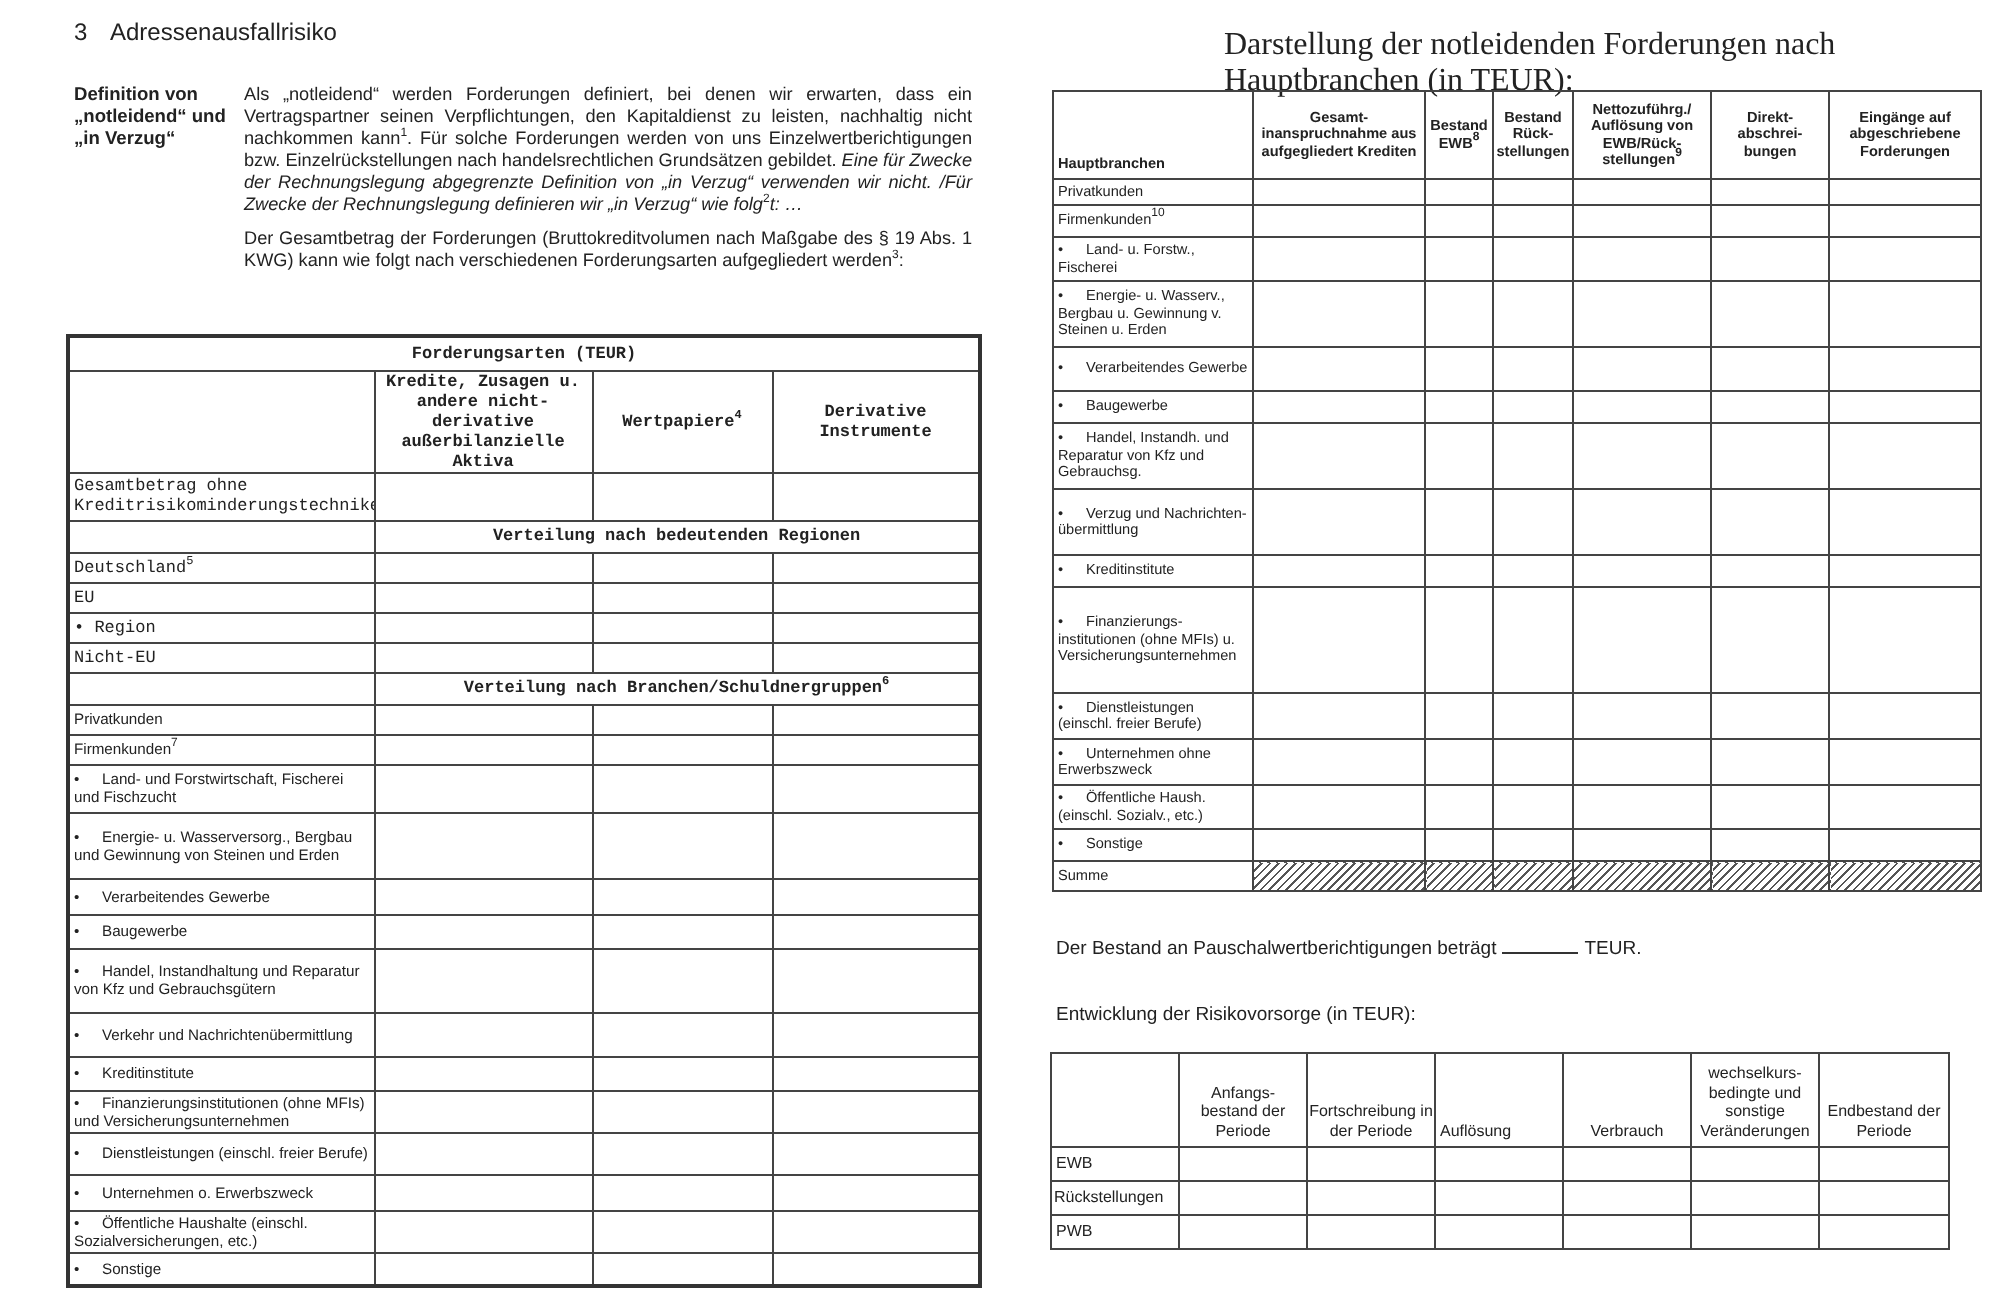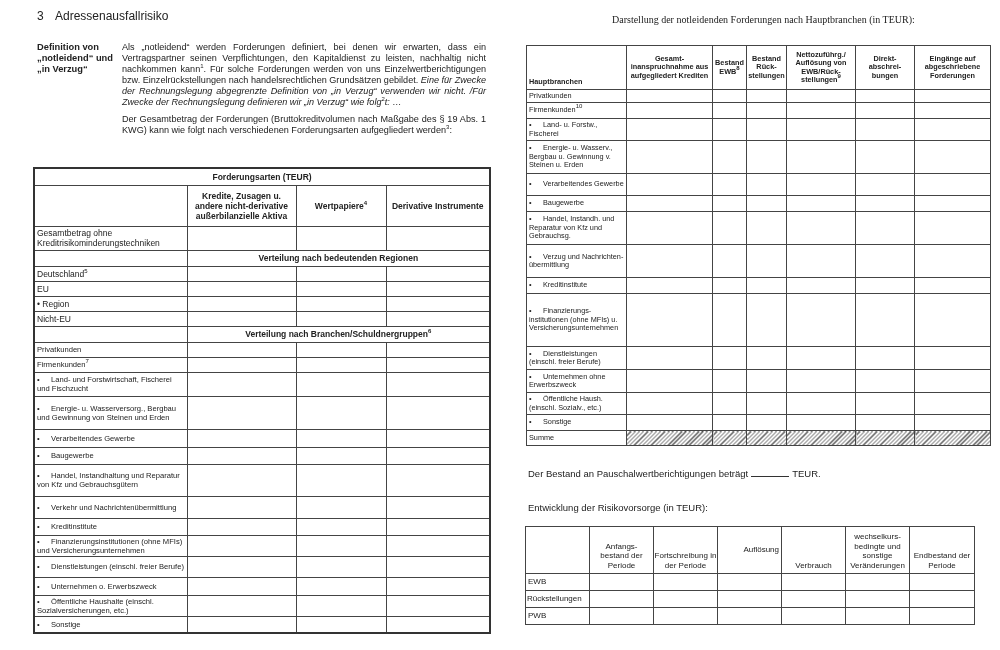--- a/index.html
+++ b/index.html
@@ -14,23 +14,23 @@
   sup{font-size:6px;line-height:0;vertical-align:4px;}
 
   table{border-collapse:collapse;position:absolute;table-layout:fixed;}
   td,th{border:1px solid #444;padding:0 2px;font-size:7.5px;font-weight:normal;vertical-align:middle;overflow:hidden;}
   .hdr{font-weight:bold;text-align:center;}
   .bul{padding-left:2px;line-height:9px;}
   .bul .dot{display:inline-block;width:14px;}
 
   #t1{left:33px;top:167px;width:456px;border:2px solid #333;}
   #t1 td{font-size:7.6px;}
-  #t1 .big{font-size:8.5px;}
-
-  .rtitle{position:absolute;left:612px;top:14px;font-family:"Liberation Serif",serif;font-size:10px;}
+  #t1 .big{font-size:8.5px;font-family:Liberation Mono, monospace;}
+
+  .rtitle{position:absolute;left:612px;top:14px;font-family:"Liberation Serif",serif;font-size:16px;}
   #t2{left:526px;top:45px;width:464px;border:1.5px solid #333;}
   #t2 td{font-size:7.3px;line-height:8.5px;}
   .hatch{background:repeating-linear-gradient(135deg,#fff 0,#fff 2px,#555 2px,#555 3px);}
 
   .pwb{position:absolute;left:528px;top:467px;font-size:9.5px;}
   .pwb .blank{display:inline-block;width:38px;border-bottom:1px solid #333;margin:0 3px;height:9px;vertical-align:baseline;}
   .entw{position:absolute;left:528px;top:502px;font-size:9.5px;}
   #t3{left:525px;top:526px;width:449px;border:1.5px solid #333;}
   #t3 td{font-size:8px;line-height:9.5px;}
 </style>
@@ -357,21 +357,21 @@
       <col style="width:64px">
       <col style="width:64px">
       <col style="width:64px">
       <col style="width:65px">
     </colgroup>
   <tbody>
       <tr style="height:47px">
     <td></td>
     <td style="text-align:center;vertical-align:bottom;padding-bottom:3px">Anfangs-bestand der Periode</td>
     <td style="text-align:center;vertical-align:bottom;padding:0 0 3px 0">Fortschreibung in der Periode</td>
-    <td style="text-align:right;vertical-align:bottom;padding-bottom:19px">Auflösung</td>
+    <td style="text-align:left;vertical-align:bottom;padding-bottom:3px">Auflösung</td>
     <td style="text-align:center;vertical-align:bottom;padding-bottom:3px">Verbrauch</td>
     <td style="text-align:center;vertical-align:bottom;padding:0 0 3px 0">wechselkurs-bedingte und sonstige Veränderungen</td>
     <td style="text-align:center;vertical-align:bottom;padding:0 0 3px 0">Endbestand der Periode</td>
   </tr>
   <tr style="height:17px">
         <td>EWB</td>
         <td></td>
         <td></td>
         <td></td>
         <td></td>

